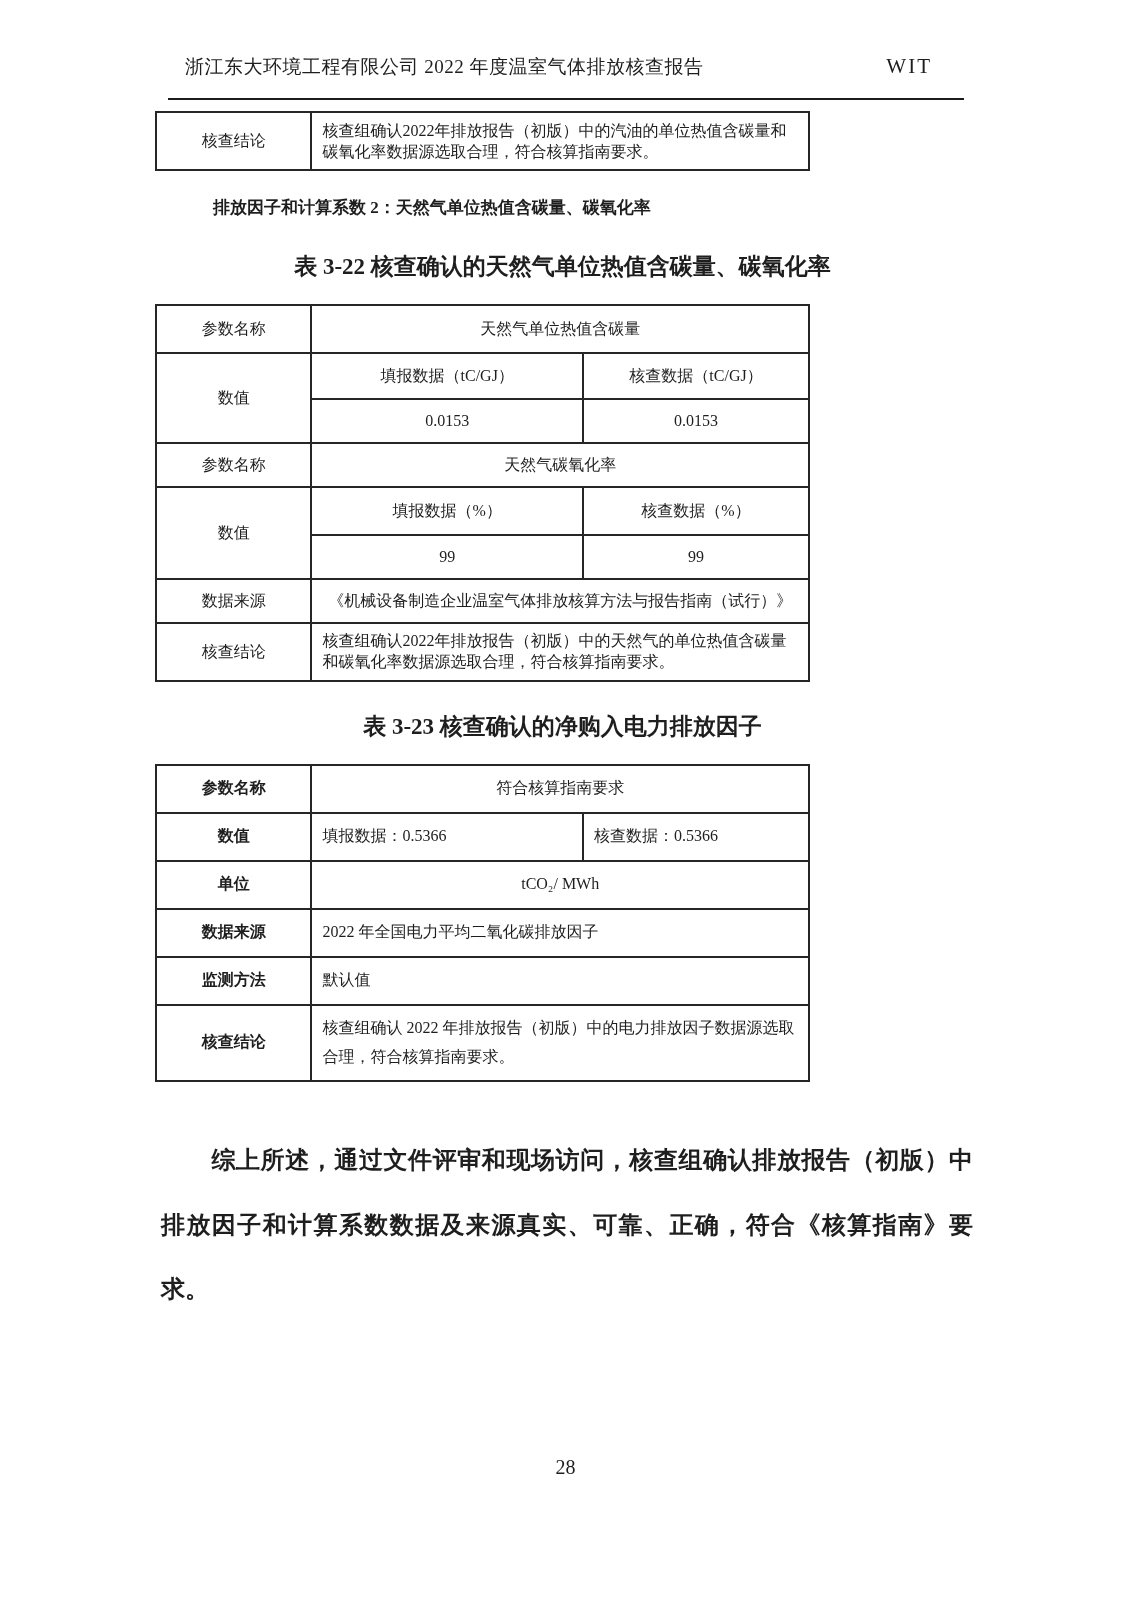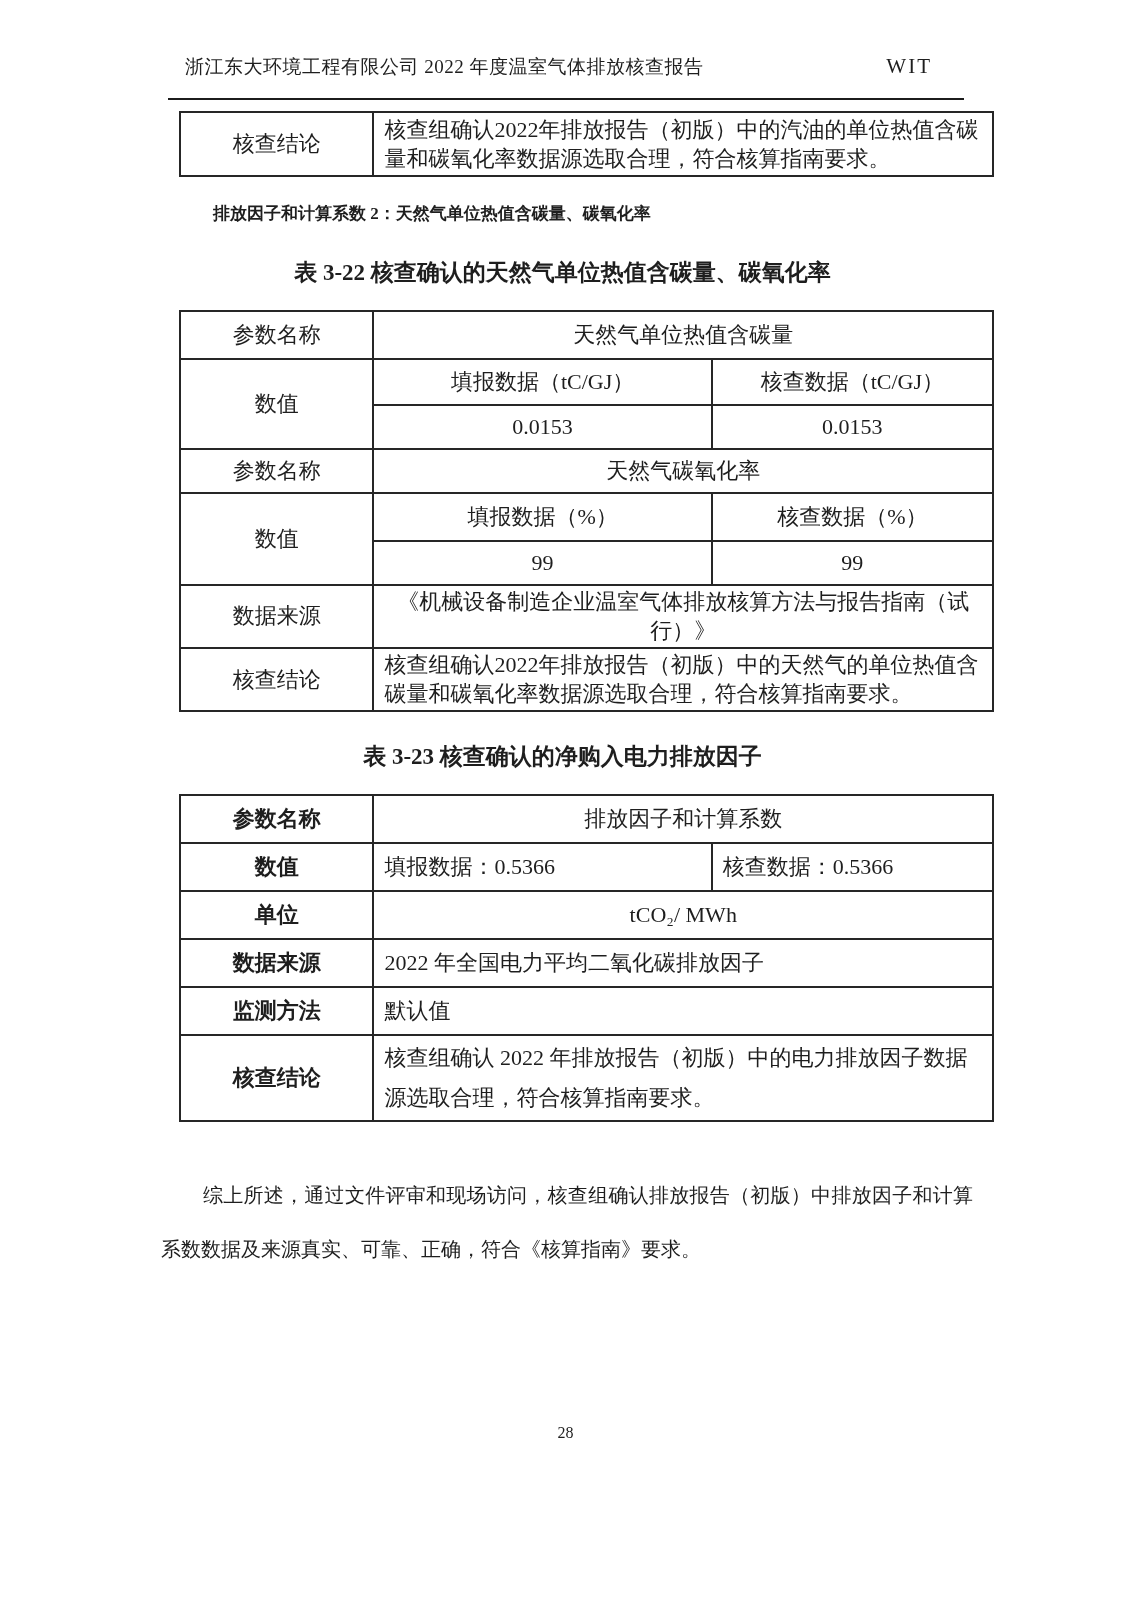--- a/index.html
+++ b/index.html
@@ -28,26 +28,25 @@
     white-space: nowrap;
   }
   .doc-header .logo { font-size: 21px; letter-spacing: 2px; }
   .header-rule {
     height: 2px;
     background: #1c1c1c;
     margin: 18px 6px 0 13px;
   }
   
   table.doc-table {
-    width: 815px;
+    width: 655px;
     border-collapse: collapse;
     table-layout: fixed;
-    font-size: 22px;
+    font-size: 16px;
     color: #1e1e1e;
-    margin-left: 24px;
   }
   table.doc-table td {
     border: 2px solid #262626;
     padding: 2px 10px;
     vertical-align: middle;
     line-height: 1.3;
     overflow: hidden;
   }
   td.lbl { text-align: center; padding: 2px 4px; }
   td.ctr { text-align: center; }
@@ -71,34 +70,34 @@
     font-size: 23px;
     font-weight: bold;
     text-align: center;
     line-height: 1.3;
   }
   .table-caption.second { margin-top: 30px; }
   
   .summary {
     margin: 46px 0 0 6px;
     width: 812px;
-    font-size: 20px;
-    font-weight: normal;
+    font-size: 24px;
+    font-weight: bold;
     line-height: 2.7;
     text-align: justify;
     text-indent: 2.1em;
   }
   
   .page-footer {
     position: absolute;
     left: 0;
-    top: 1424px;
+    top: 1456px;
     width: 1131px;
     text-align: center;
-    font-size: 16px;
+    font-size: 20px;
   }
 </style>
 </head>
 <body>
 
 <div class="page">
 
   <div class="doc-header">
     <span>浙江东大环境工程有限公司 2022 年度温室气体排放核查报告</span>
     <span class="logo">WIT</span>
@@ -169,21 +168,21 @@
 
   <table class="doc-table t323">
     <colgroup>
         <col style="width:23.8%">
         <col style="width:41.6%">
         <col style="width:34.6%">
       </colgroup>
     <tbody>
         <tr>
       <td class="lbl" style="height:42px">参数名称</td>
-      <td class="ctr" colspan="2">排放因子和计算系数</td>
+      <td class="ctr" colspan="2">符合核算指南要求</td>
     </tr>
     <tr>
       <td class="lbl" style="height:42px">数值</td>
       <td class="lft">填报数据：0.5366</td>
       <td class="lft">核查数据：0.5366</td>
     </tr>
     <tr>
       <td class="lbl" style="height:42px">单位</td>
       <td class="ctr" colspan="2">tCO₂/ MWh</td>
     </tr>

